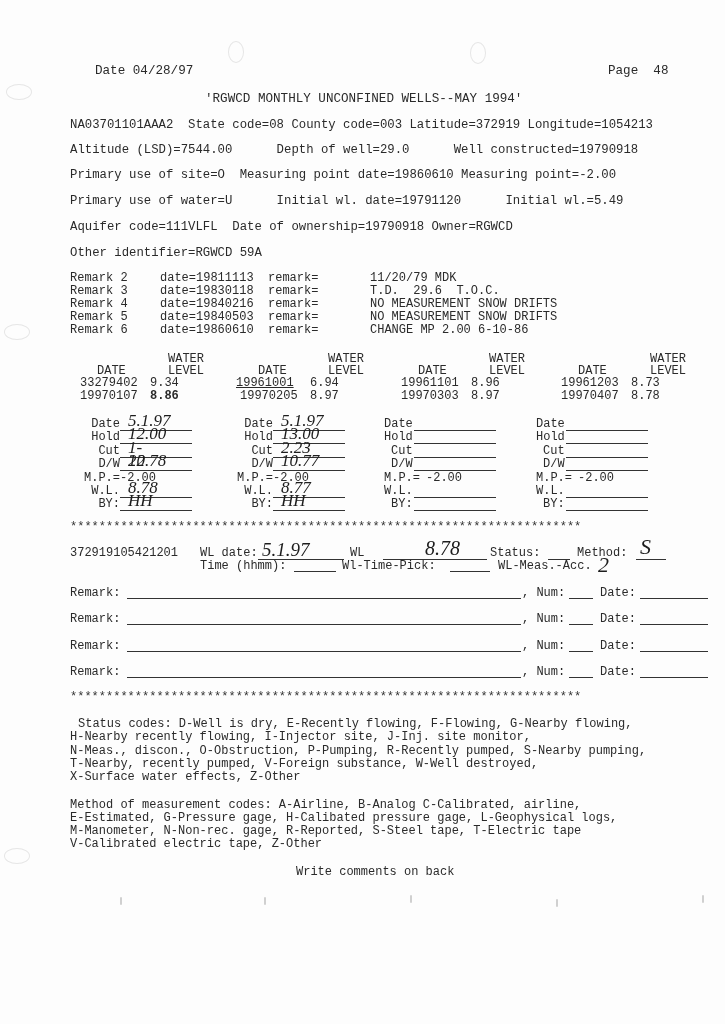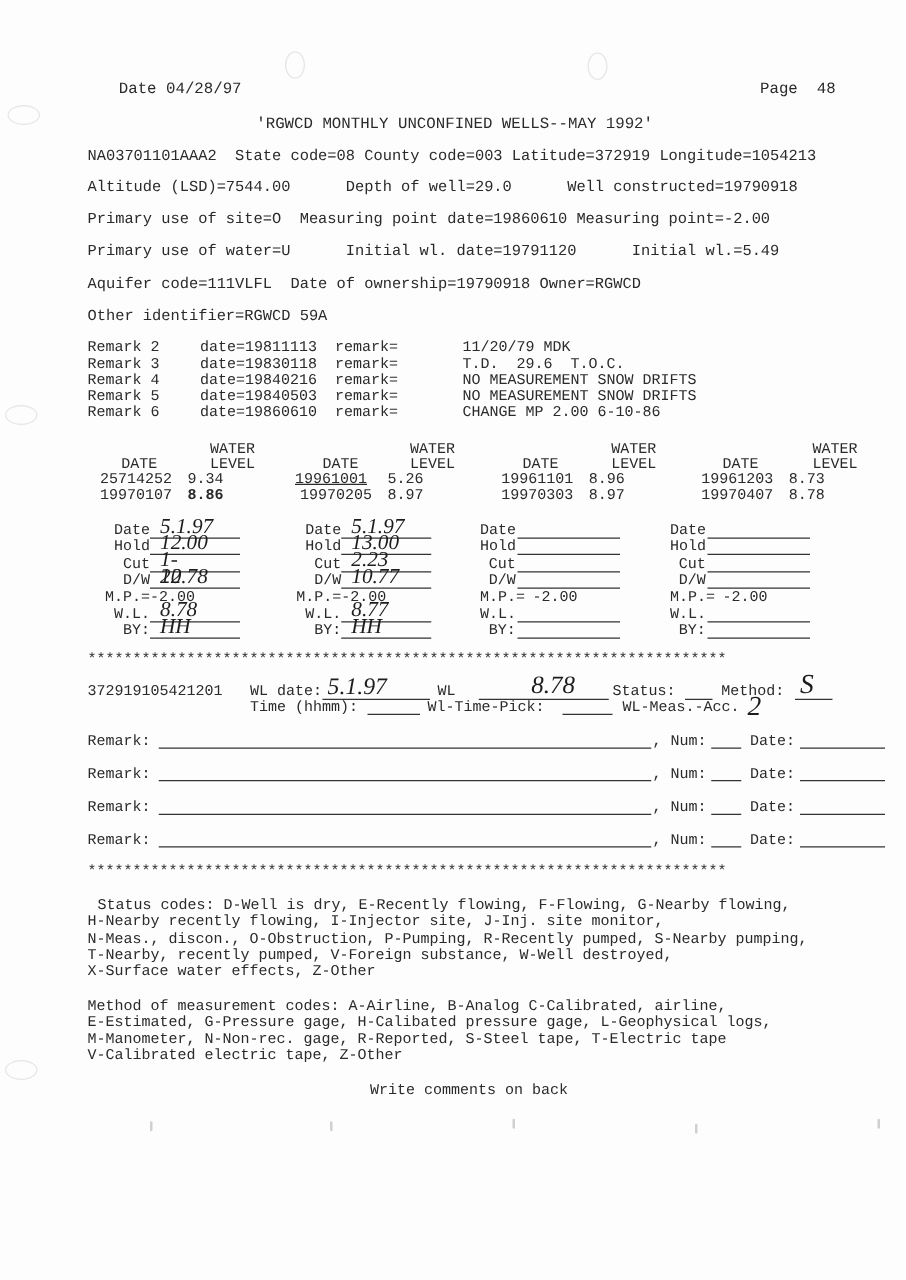--- a/index.html
+++ b/index.html
@@ -31,21 +31,21 @@
 <div class="hole" style="left:4px;top:324px;width:24px;height:14px;"></div>
 <div class="hole" style="left:4px;top:848px;width:24px;height:14px;"></div>
 <div class="speck" style="left:120px;top:897px;"></div>
 <div class="speck" style="left:264px;top:897px;"></div>
 <div class="speck" style="left:410px;top:895px;"></div>
 <div class="speck" style="left:556px;top:899px;"></div>
 <div class="speck" style="left:702px;top:895px;"></div>
 
 <div class="abs t13" style="left:95px;top:64px;">Date 04/28/97</div>
 <div class="abs t13" style="left:608px;top:64px;">Page  48</div>
-<div class="abs t13" style="left:205px;top:92px;">'RGWCD MONTHLY UNCONFINED WELLS--MAY 1992'</div>
+<div class="abs t13" style="left:205px;top:92px;">'RGWCD MONTHLY UNCONFINED WELLS--MAY 1994'</div>
 
 <div class="abs t13" style="left:70px;top:118px;font-size:12.3px;">NA03701101AAA2  State code=08 County code=003 Latitude=372919 Longitude=1054213</div>
 <div class="abs t13" style="left:70px;top:143px;font-size:12.3px;">Altitude (LSD)=7544.00      Depth of well=29.0      Well constructed=19790918</div>
 <div class="abs t13" style="left:70px;top:168px;font-size:12.3px;">Primary use of site=O  Measuring point date=19860610 Measuring point=-2.00</div>
 <div class="abs t13" style="left:70px;top:194px;font-size:12.3px;">Primary use of water=U      Initial wl. date=19791120      Initial wl.=5.49</div>
 <div class="abs t13" style="left:70px;top:220px;font-size:12.3px;">Aquifer code=111VLFL  Date of ownership=19790918 Owner=RGWCD</div>
 <div class="abs t13" style="left:70px;top:246px;font-size:12.3px;">Other identifier=RGWCD 59A</div>
 
 <div>
   <div class="abs t12" style="left:70px;top:272px;">Remark 2</div>
@@ -72,30 +72,30 @@
   <div class="abs t12" style="left:160px;top:324px;">date=19860610</div>
   <div class="abs t12" style="left:268px;top:324px;">remark=</div>
   <div class="abs t12" style="left:370px;top:324px;">CHANGE MP 2.00 6-10-86</div>
 </div>
 
 <div>
 
   <div class="abs t12" style="left:168px;top:353px;">WATER</div>
   <div class="abs t12" style="left:97px;top:365px;">DATE</div>
   <div class="abs t12" style="left:168px;top:365px;">LEVEL</div>
-  <div class="abs t12" style="left:80px;top:377px;">25714252</div>
+  <div class="abs t12" style="left:80px;top:377px;">33279402</div>
   <div class="abs t12" style="left:150px;top:377px;">9.34</div>
   <div class="abs t12" style="left:80px;top:390px;">19970107</div>
   <div class="abs t12" style="left:150px;top:390px;font-weight:bold;">8.86</div>
 
   <div class="abs t12" style="left:328px;top:353px;">WATER</div>
   <div class="abs t12" style="left:258px;top:365px;">DATE</div>
   <div class="abs t12" style="left:328px;top:365px;">LEVEL</div>
   <div class="abs t12" style="left:236px;top:377px;text-decoration:underline;">19961001</div>
-  <div class="abs t12" style="left:310px;top:377px;">5.26</div>
+  <div class="abs t12" style="left:310px;top:377px;">6.94</div>
   <div class="abs t12" style="left:240px;top:390px;">19970205</div>
   <div class="abs t12" style="left:310px;top:390px;">8.97</div>
 
   <div class="abs t12" style="left:489px;top:353px;">WATER</div>
   <div class="abs t12" style="left:418px;top:365px;">DATE</div>
   <div class="abs t12" style="left:489px;top:365px;">LEVEL</div>
   <div class="abs t12" style="left:401px;top:377px;">19961101</div>
   <div class="abs t12" style="left:471px;top:377px;">8.96</div>
   <div class="abs t12" style="left:401px;top:390px;">19970303</div>
   <div class="abs t12" style="left:471px;top:390px;">8.97</div>

